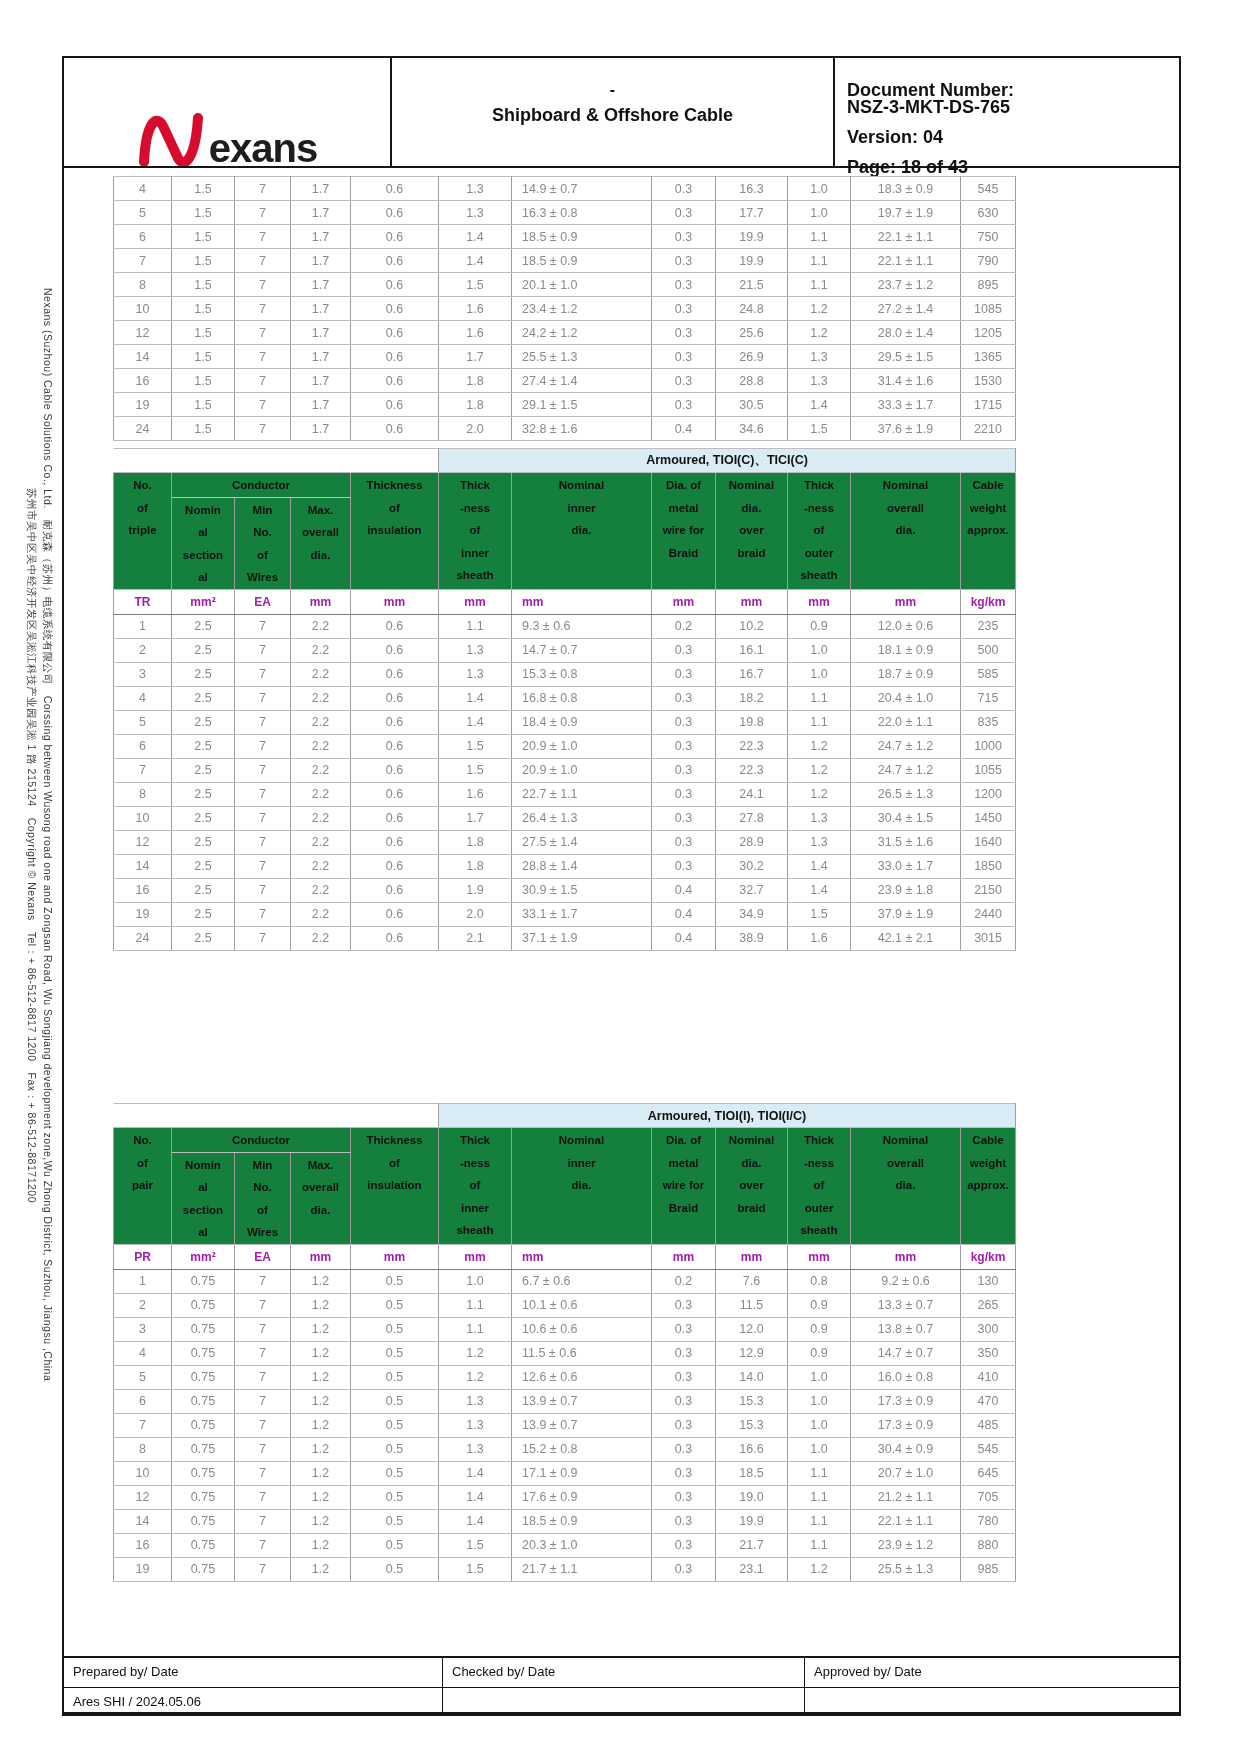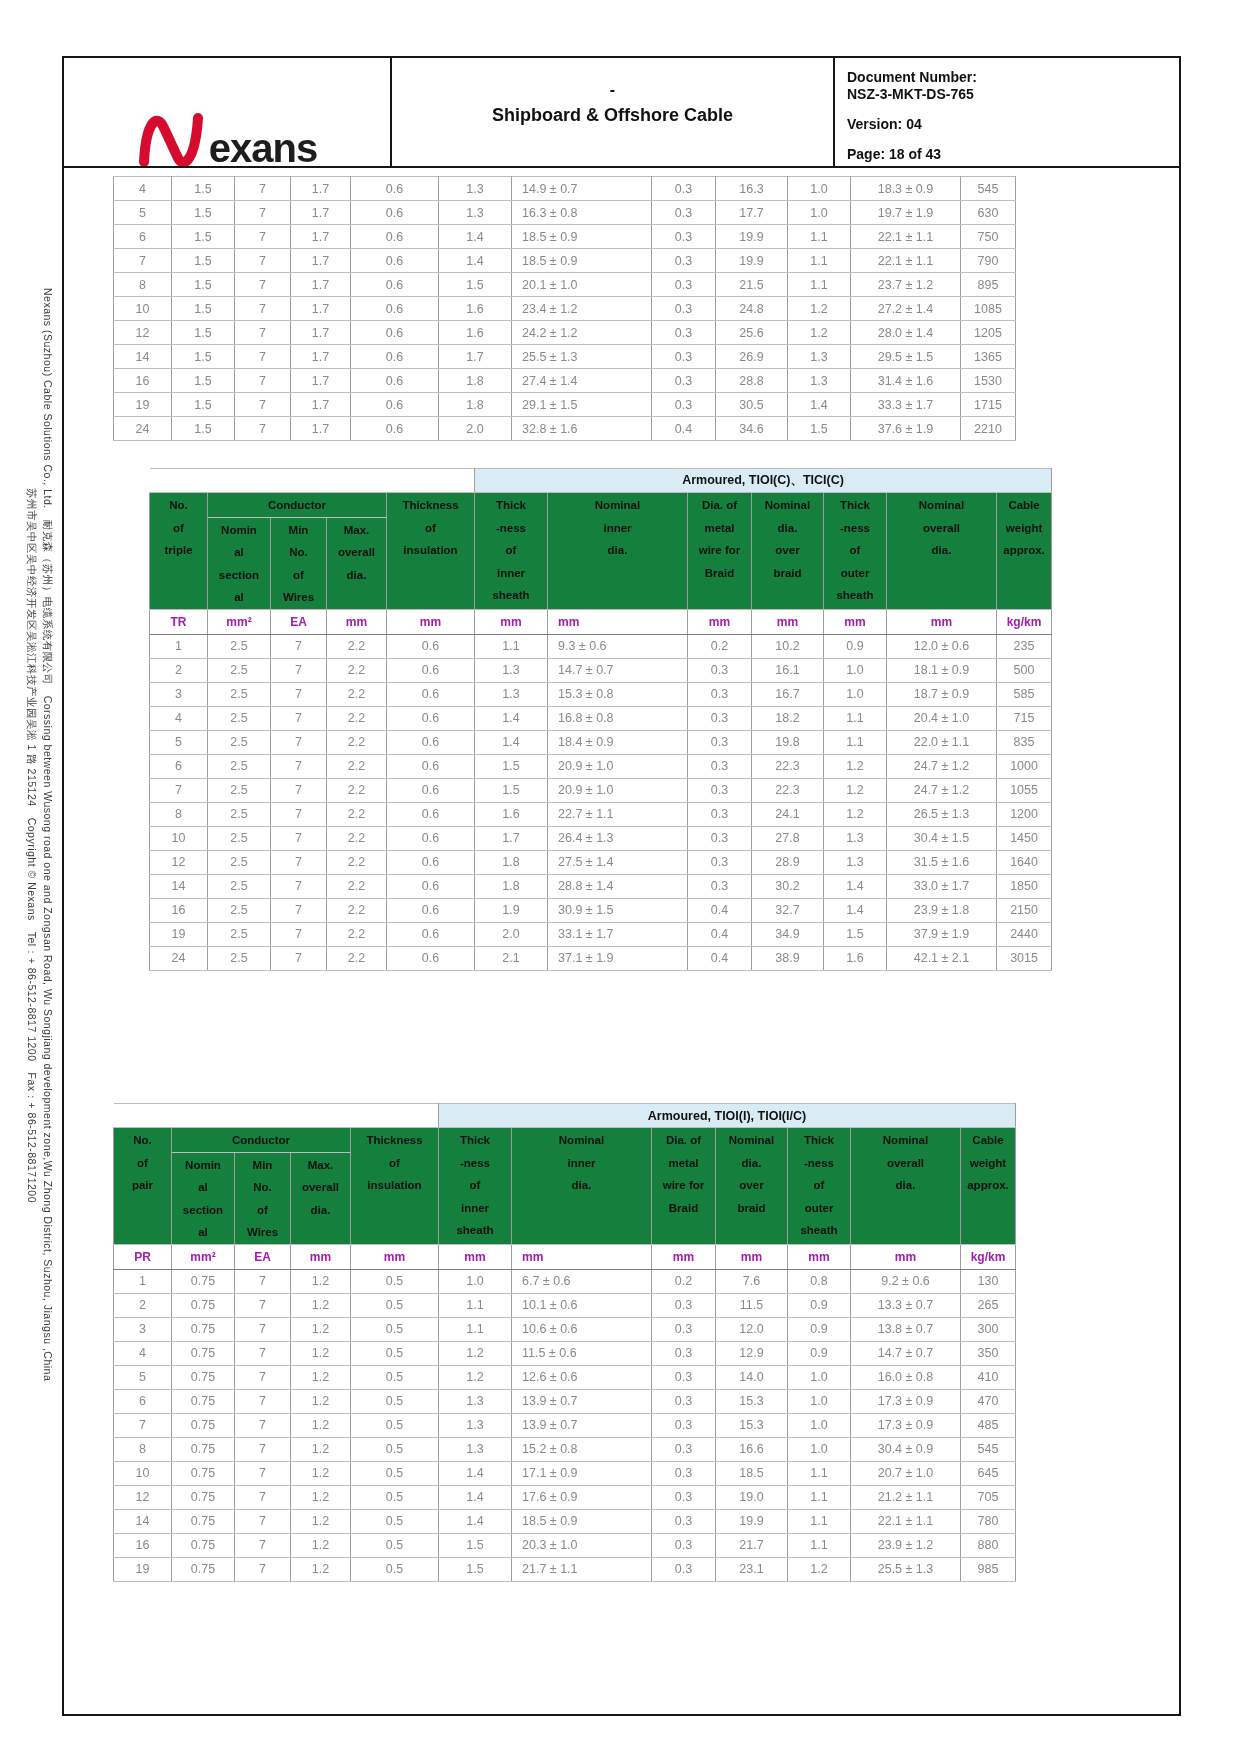--- a/index.html
+++ b/index.html
@@ -15,36 +15,36 @@
        border-bottom:2px solid #161616;display:flex;}
   .hdr-logo{width:328px;box-sizing:border-box;border-right:2px solid #161616;
             display:flex;justify-content:center;}
   .logo-wrap{display:flex;align-items:flex-end;}
   .logo-exans{font-size:40px;font-weight:bold;color:#1d1d1d;letter-spacing:-1px;line-height:0.9;}
   .hdr-title{width:443px;box-sizing:border-box;border-right:2px solid #161616;
              text-align:center;padding-top:17px;}
   .t-line1{font-size:19px;font-weight:bold;letter-spacing:0.5px;}
   .t-line2{font-size:16px;font-weight:bold;margin-top:6px;}
   .t-line3{font-size:18px;font-weight:bold;margin-top:6px;}
-  .hdr-info{flex:1;padding:11px 0 0 12px;font-size:14px;font-weight:bold;line-height:17px;}
+  .hdr-info{flex:1;padding:24px 0 0 12px;font-size:18px;font-weight:bold;line-height:17px;}
   .info-gap{margin-top:13px;}
 
   
   .vtext{position:absolute;writing-mode:vertical-rl;text-orientation:sideways;
          font-size:10.5px;color:#3c3c3c;letter-spacing:0.5px;white-space:nowrap;}
   .vtext-company{left:40px;top:288px;}
   .vtext-address{left:24px;top:488px;}
 
   
   table.spec{border-collapse:collapse;table-layout:fixed;width:902px;position:absolute;left:113px;background:#fff;}
   table.spec td, table.spec th{box-sizing:border-box;overflow:hidden;
       border-left:1px solid #9e9e9e;border-right:1px solid #9e9e9e;
       border-top:1px solid #bdbdbd;border-bottom:1px solid #bdbdbd;}
   .t1{top:176px;}
-  .t2{top:468px;margin-left:36px;}
+  .t2{top:448px;}
   .t3{top:1103px;}
 
   .band-row td{height:24px;border-top:3px solid #101010;border-bottom:1px solid #4a4a4a;}
   .band-blank{background:#ffffff;border-left:hidden !important;}
   .band{background:#d9ecf5;text-align:center;font-weight:bold;font-size:12.5px;color:#111;}
 
   th.hcell{vertical-align:top;text-align:center;white-space:pre-line;
            font-weight:bold;font-size:11.5px;line-height:22.5px;color:#101010;
            padding:1px 0 0 0;background:#15803d;}
   tr.hrow1{height:23px;}
@@ -823,14 +823,26 @@
           <td class="c6">21.7  ±  1.1</td>
           <td class="c7">0.3</td>
           <td class="c8">23.1</td>
           <td class="c9">1.2</td>
           <td class="c10">25.5  ±  1.3</td>
           <td class="c11">985</td>
         </tr>
       </tbody>
   </table>
 
+  <div class="footer">
+    <div class="f-row f-row1">
+      <div class="f-cell f-c1">Prepared by/ Date</div>
+      <div class="f-cell f-c2">Checked by/ Date</div>
+      <div class="f-cell f-c3">Approved by/ Date</div>
+    </div>
+    <div class="f-row f-row2">
+      <div class="f-cell f-c1">Ares SHI / 2024.05.06</div>
+      <div class="f-cell f-c2"></div>
+      <div class="f-cell f-c3"></div>
+    </div>
+  </div>
 
 </div>
 
 </body></html>

